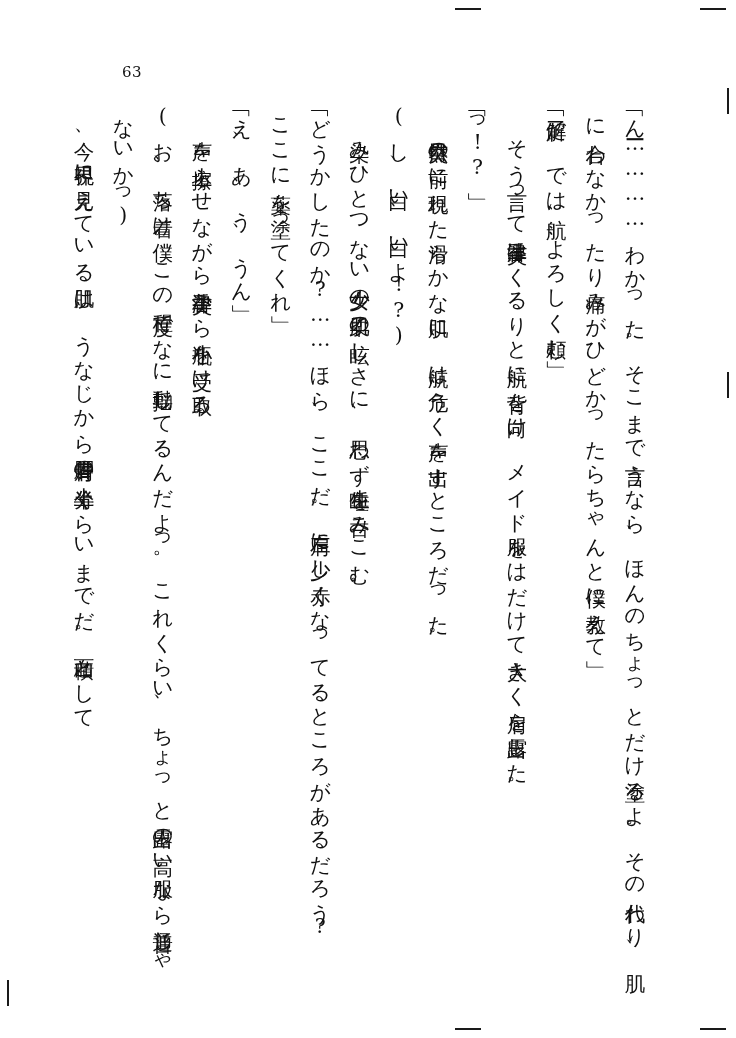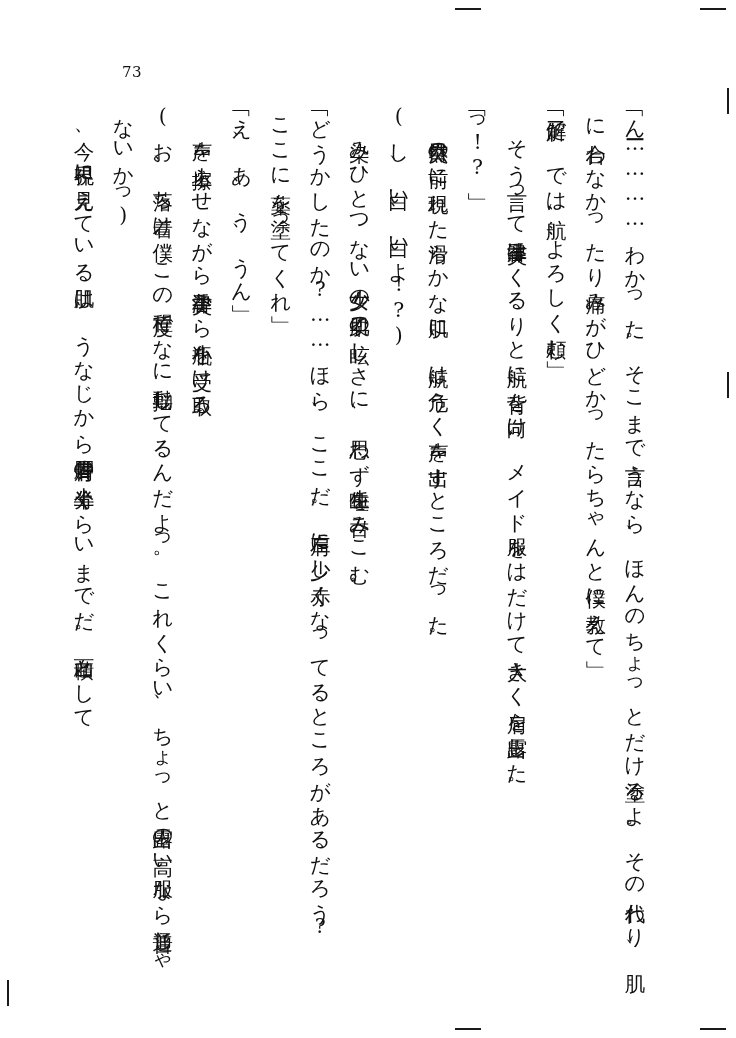--- a/index.html
+++ b/index.html
@@ -89,21 +89,21 @@
 <div id="page">
 
   <div class="tick tick-top" style="left:455px;"></div>
   <div class="tick tick-top" style="left:700px;"></div>
   <div class="tick tick-bottom" style="left:455px;"></div>
   <div class="tick tick-bottom" style="left:700px;"></div>
   <div class="tick tick-right" style="top:88px;"></div>
   <div class="tick tick-right" style="top:372px;"></div>
   <div class="tick tick-left" style="top:980px;"></div>
 
-  <div id="page-number">73</div>
+  <div id="page-number">63</div>
 
   <div id="text-block">
     <p>「んー…………わかった。そこまで言うなら、ほんのちょっとだけ塗るよ。その代わり、肌に合わなかったり痛みがひどかったらちゃんと僕に教えて」</p>
     <p>「了解だ。では航、よろしく頼む」</p>
     <p>　そう言って香津美はくるりと航に背を向け、メイド服をはだけて大きく肩を露出した。</p>
     <p>「っ!?」</p>
     <p>　突然目の前に現れた滑らかな肌に、航は危うく声を出すところだった。</p>
     <p>(し、白い、白いよ!?)</p>
     <p>　染みひとつない少女の柔肌の眩しさに、思わず生唾を呑みこむ。</p>
     <p>「どうかしたのか?……ほら、ここだ。左肩に少し赤くなってるところがあるだろう?　ここに薬を塗ってくれ」</p>

